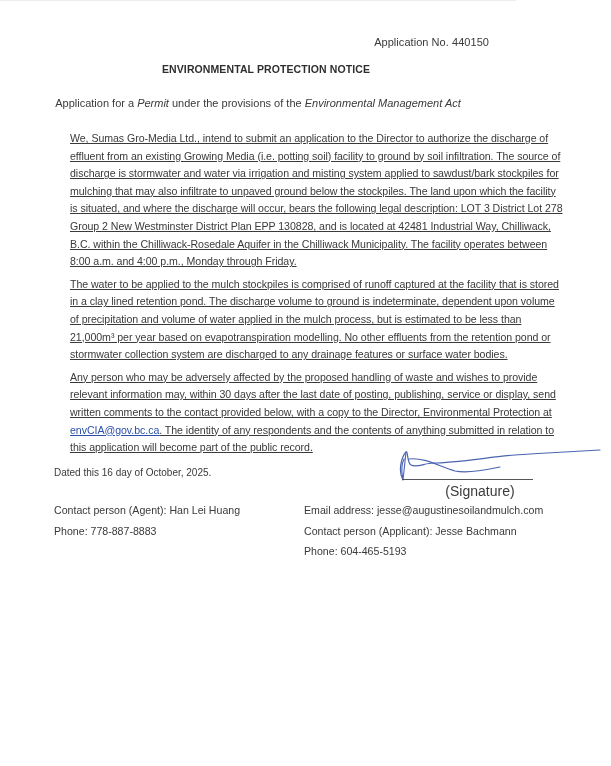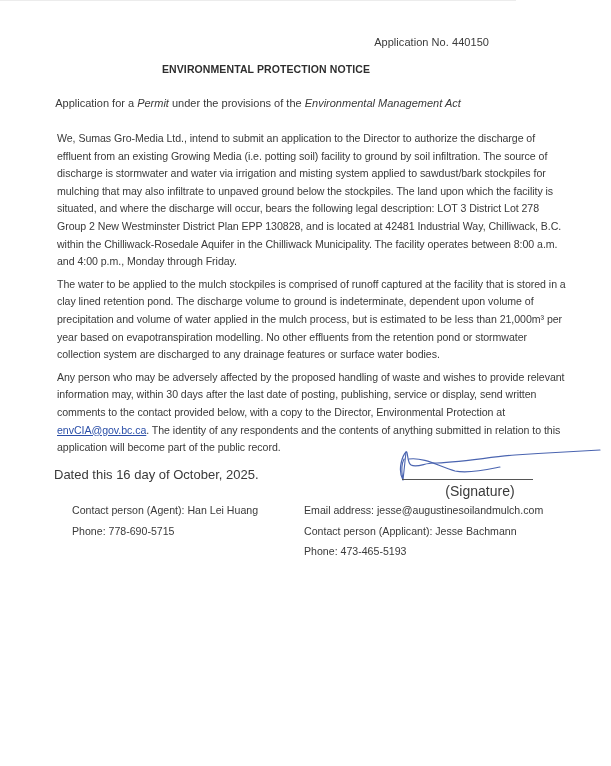--- a/index.html
+++ b/index.html
@@ -56,31 +56,32 @@
       position: absolute;
       left: 54px;
       top: 129px;
       width: 512px;
       font-size: 10.6px;
       line-height: 17.6px;
       color: #3a3a3a;
       letter-spacing: -0.05px;
     }
     .body p {
-      margin: 0 0 5px 3px;
+      margin: 0 0 5px 16px;
+      text-decoration: underline;
     }
     .body a {
       color: #2b4fa8;
       text-decoration: underline;
     }
     .dated {
       position: absolute;
       left: 54px;
       top: 466px;
-      font-size: 13px;
+      font-size: 10px;
       color: #3a3a3a;
     }
     .signature {
       position: absolute;
       left: 395px;
       top: 446px;
       width: 210px;
       height: 40px;
     }
     .sig-line {
@@ -99,21 +100,21 @@
       text-align: center;
       font-size: 14px;
       color: #3a3a3a;
     }
     .contact {
       position: absolute;
       font-size: 10.6px;
       color: #3a3a3a;
       line-height: 20.5px;
     }
-    .contact.agent { left: 54px; top: 499px; margin-left: 18px; }
+    .contact.agent { left: 54px; top: 499px; }
     .contact.applicant { left: 304px; top: 499px; }
     .contact div { white-space: nowrap; }
   </style>
 </head>
 <body>
 
 <div class="page">
 
   <div class="app-no">Application No. 440150</div>
 
@@ -134,22 +135,22 @@
   <svg class="signature" viewBox="0 0 210 40" xmlns="http://www.w3.org/2000/svg">
     <path d="M8 33 C2 22, 8 8, 11 5 C13 3, 12 16, 16 18 C22 21, 30 16, 38 16 C60 16, 95 10, 120 8 C150 6, 185 4, 205 3" fill="none" stroke="#4a64b0" stroke-width="1.2" stroke-linecap="round"></path>
     <path d="M11 5 C10 14, 9 24, 8 33 C7 27, 5 20, 9 12" fill="none" stroke="#4a64b0" stroke-width="1.1" stroke-linecap="round"></path>
     <path d="M14 12 C30 10, 45 20, 60 24 C75 27, 95 22, 105 20" fill="none" stroke="#4a64b0" stroke-width="1.1" stroke-linecap="round"></path>
   </svg>
   <div class="sig-line"></div>
   <div class="sig-label">(Signature)</div>
 
   <div class="contact agent">
     <div>Contact person (Agent):  Han Lei Huang</div>
-    <div>Phone: 778-690-5715</div>
+    <div>Phone: 778-887-8883</div>
   </div>
 
   <div class="contact applicant">
     <div>Email address: jesse@augustinesoilandmulch.com</div>
     <div>Contact person (Applicant): Jesse Bachmann</div>
-    <div>Phone: 473-465-5193</div>
+    <div>Phone: 604-465-5193</div>
   </div>
 
 </div>
 
 </body></html>

